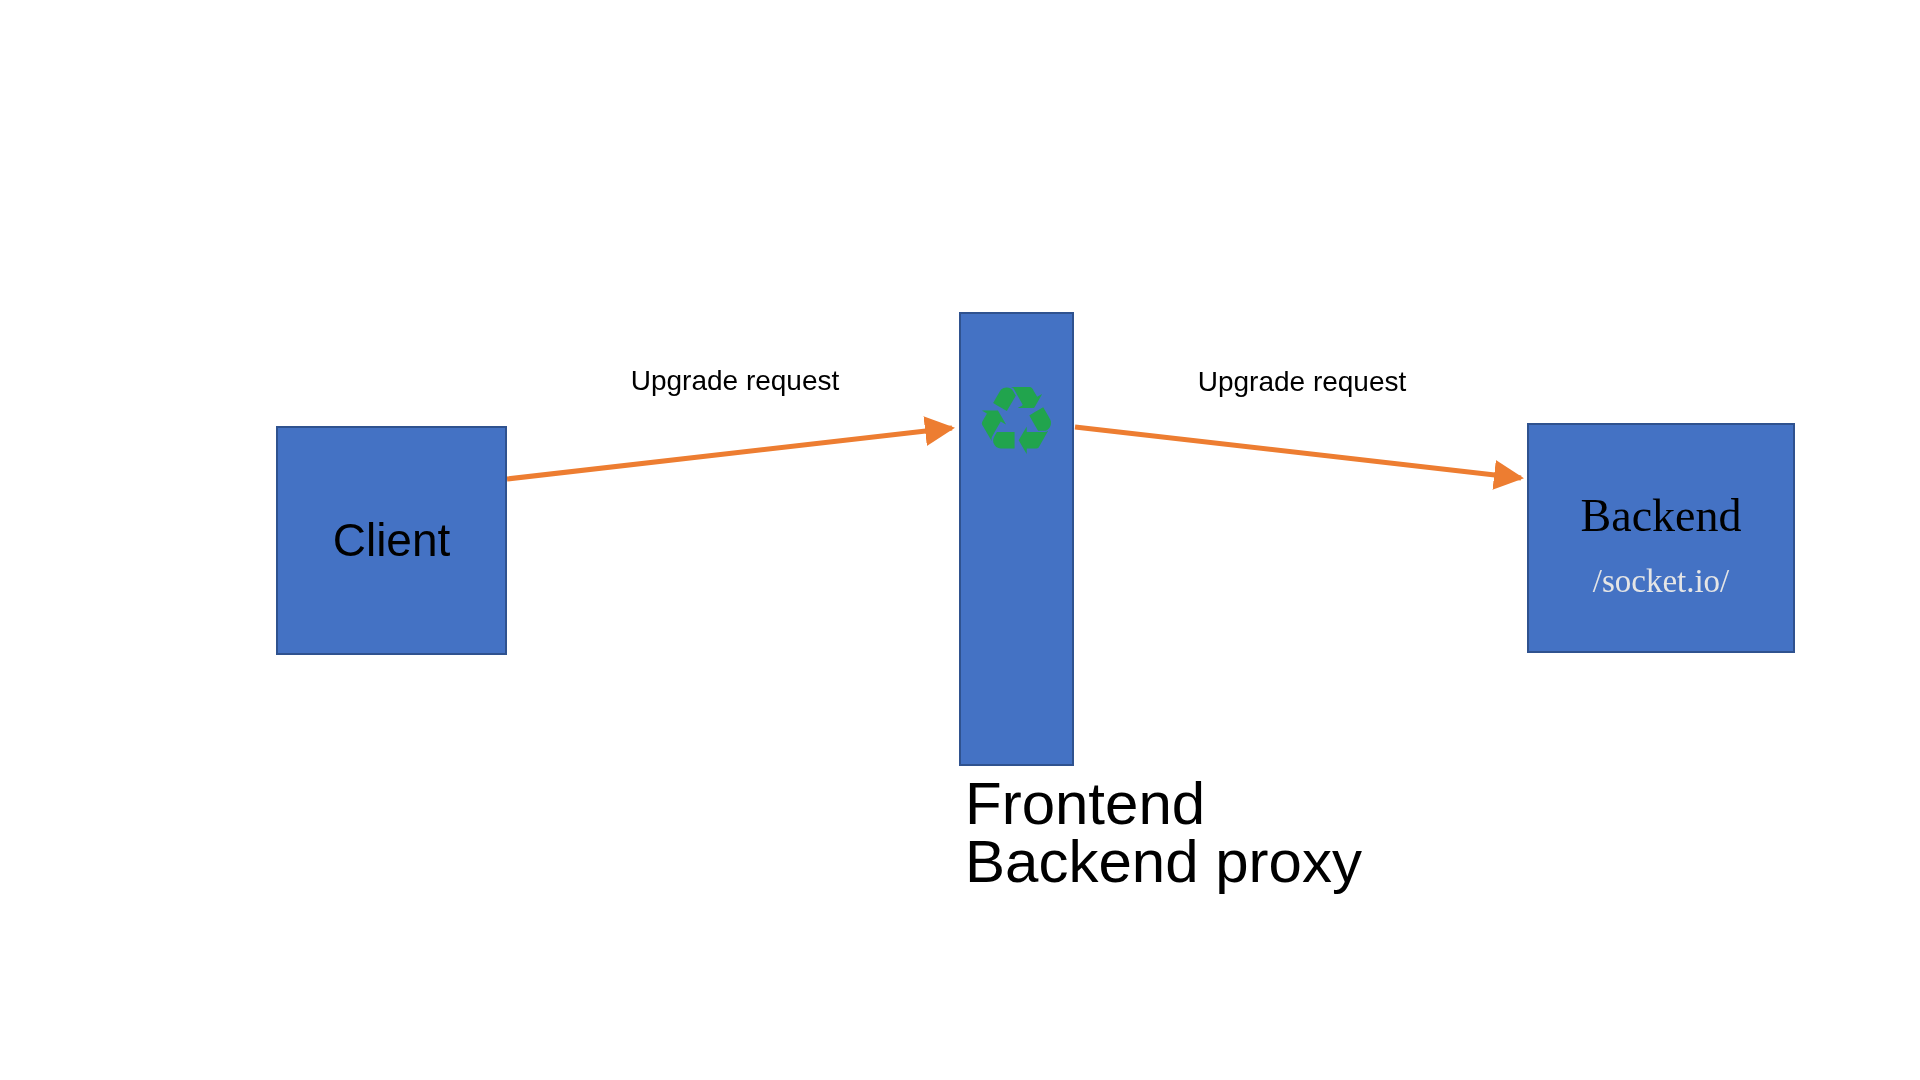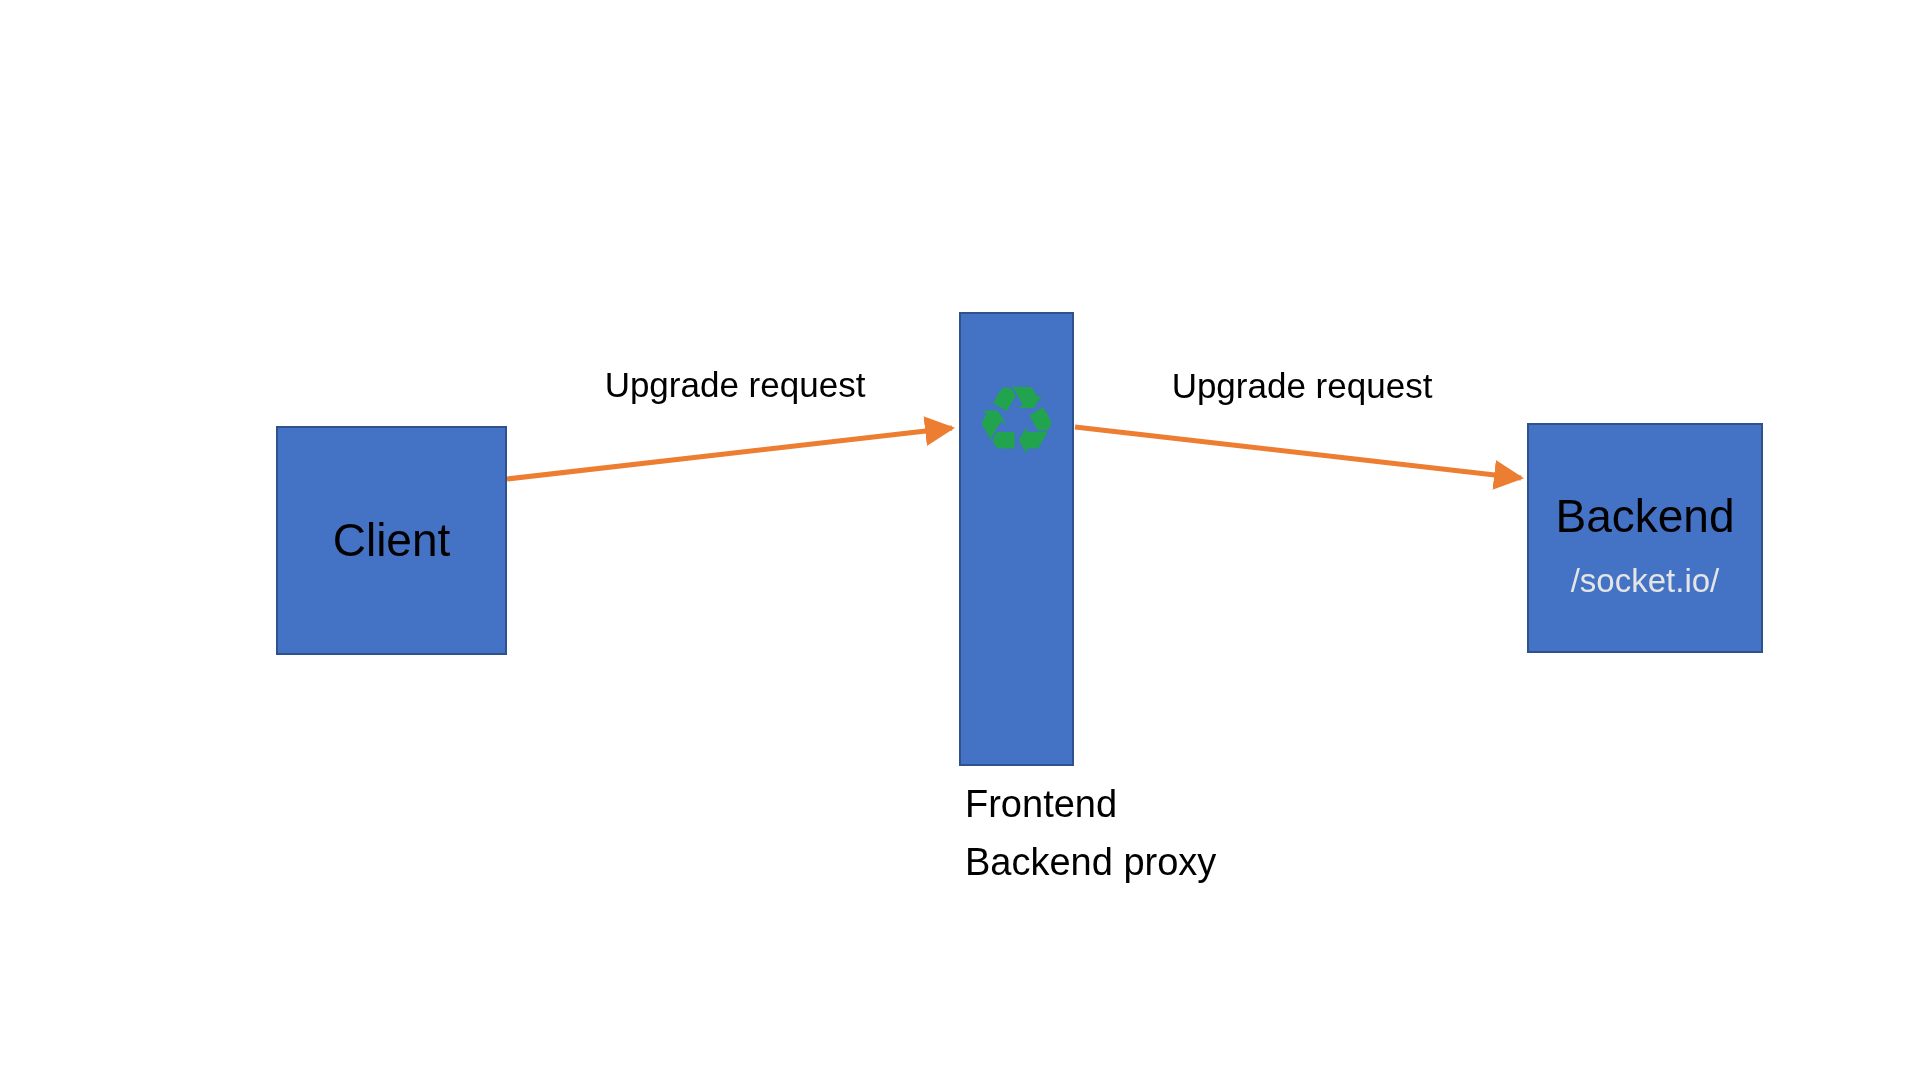--- a/index.html
+++ b/index.html
@@ -34,47 +34,47 @@
   }
   .node .subtitle {
     font-size: 33px;
     line-height: 1.1;
     color: #e5e5e5;
     margin-top: 22px;
     white-space: nowrap;
   }
   #client-box   { left: 276px;  top: 426px; width: 231px; height: 229px; }
   #proxy-box    { left: 959px;  top: 312px; width: 115px; height: 454px; justify-content: flex-start; }
-  #backend-box  { left: 1527px; top: 423px; width: 236px; height: 230px; padding-top: 14px; }
+  #backend-box  { left: 1527px; top: 423px; width: 268px; height: 230px; padding-top: 14px; font-family: Liberation Serif, serif; }
 
   #recycle-icon {
     margin-top: 60px;
     font-size: 95px;
     line-height: 95px;
     color: var(--icon-green, #21A44D);
     font-family: "DejaVu Sans", sans-serif;
     user-select: none;
   }
 
   .edge-label {
     position: absolute;
     transform: translateX(-50%);
-    font-size: 35px;
+    font-size: 28px;
     line-height: 1.1;
     color: #000000;
     white-space: nowrap;
   }
   #edge-label-1 { left: 735px;  top: 366px; }
   #edge-label-2 { left: 1302px; top: 367px; }
 
   #proxy-caption {
     position: absolute;
     left: 965px;
     top: 775px;
-    font-size: 38px;
+    font-size: 60px;
     line-height: 58px;
     color: #000000;
     white-space: nowrap;
   }
 
   #arrow-layer {
     position: absolute;
     left: 0; top: 0;
     width: 1920px;
     height: 1080px;

